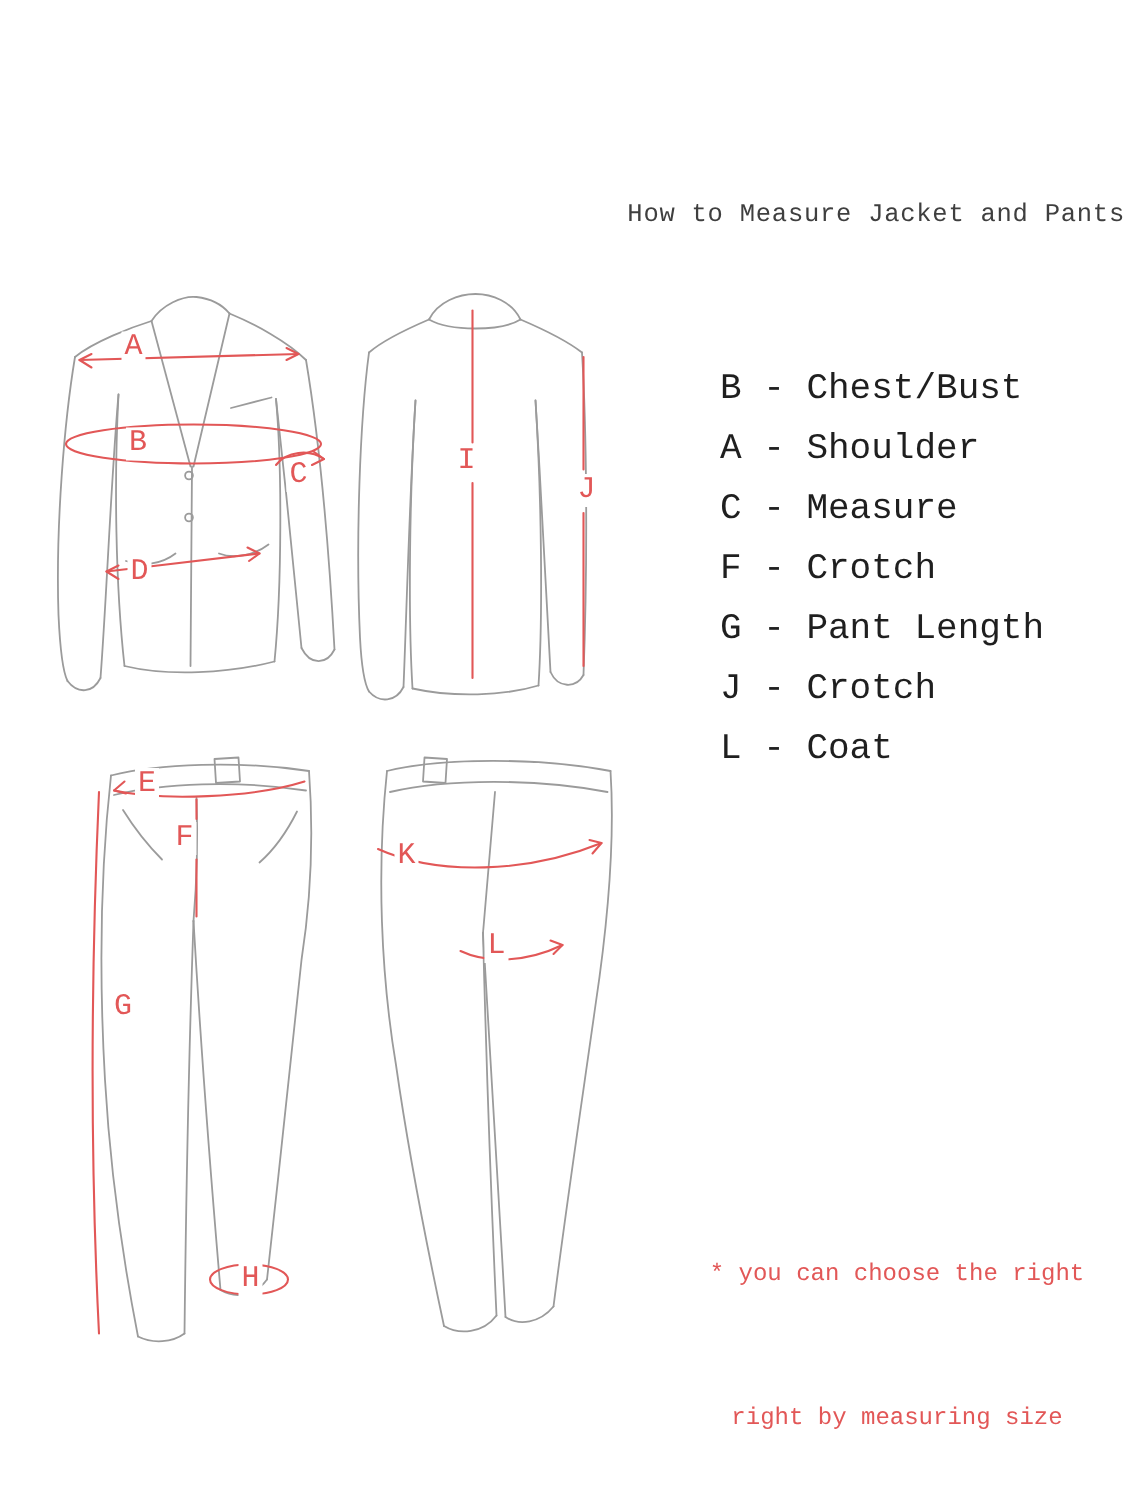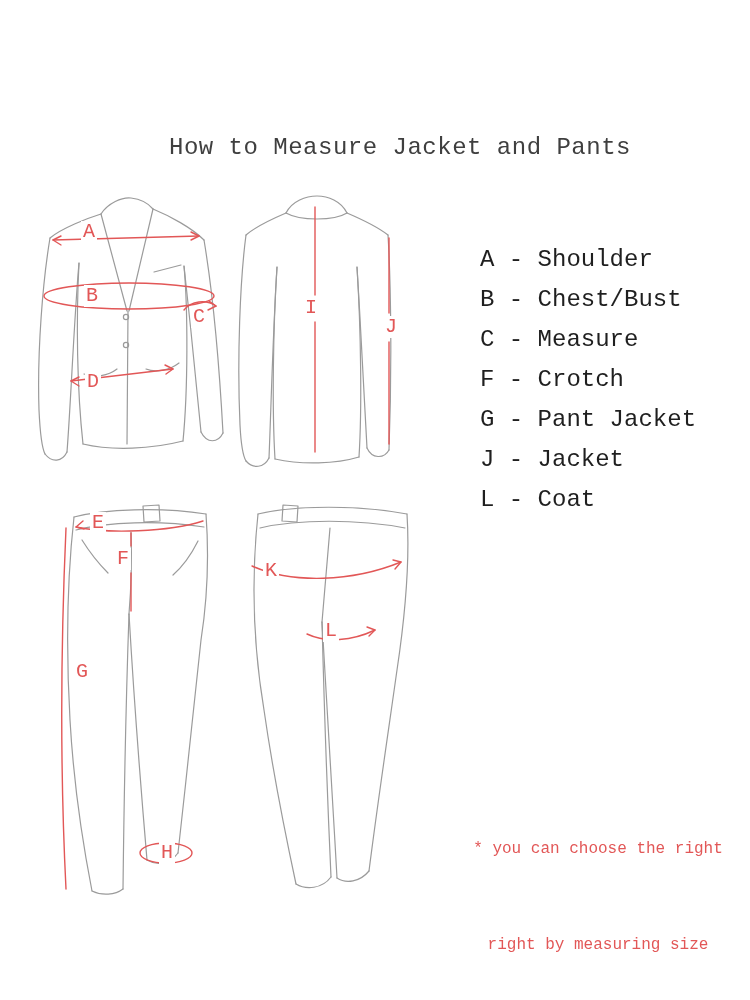--- a/index.html
+++ b/index.html
@@ -4,21 +4,21 @@
 <style>
   * { margin:0; padding:0; box-sizing:border-box; }
   html, body { background:#ffffff; }
   .canvas {
     position:relative; width:750px; height:1000px; overflow:hidden;
     background:var(--bg, #ffffff);
     font-family:"Liberation Mono","DejaVu Sans Mono",monospace;
   }
   .title {
     position:absolute; left:50px; top:134px; width:700px;
-    text-align:center; font-size:24px; letter-spacing:.5px;
+    text-align:right; font-size:17px; letter-spacing:.5px;
     color:var(--title-color, #3f3f3f); white-space:pre;
   }
   .diagram-svg { position:absolute; left:0; top:0; }
   .outline path, .outline circle {
     fill:none; stroke:var(--outline, #9b9b9b);
     stroke-width:1.2; stroke-linecap:round; stroke-linejoin:round;
   }
   .measure path, .measure ellipse {
     fill:none; stroke:var(--measure, #e25757);
     stroke-width:1.4; stroke-linecap:round; stroke-linejoin:round;
@@ -176,26 +176,26 @@
   <span class="marker" style="left:311px;top:308px">I</span>
   <span class="marker" style="left:391px;top:327px">J</span>
   <span class="marker" style="left:98px;top:523px">E</span>
   <span class="marker" style="left:123px;top:559px">F</span>
   <span class="marker" style="left:82px;top:672px">G</span>
   <span class="marker" style="left:167px;top:853px">H</span>
   <span class="marker" style="left:271px;top:571px">K</span>
   <span class="marker" style="left:331px;top:631px">L</span>
 
   <div class="legend">
+    <div class="legend-row">B - Chest/Bust</div>
     <div class="legend-row">A - Shoulder</div>
-    <div class="legend-row">B - Chest/Bust</div>
     <div class="legend-row">C - Measure</div>
     <div class="legend-row">F - Crotch</div>
-    <div class="legend-row">G - Pant Jacket</div>
-    <div class="legend-row">J - Jacket</div>
+    <div class="legend-row">G - Pant Length</div>
+    <div class="legend-row">J - Crotch</div>
     <div class="legend-row">L - Coat</div>
   </div>
 
   <div class="note">
     <div>* you can choose the right</div>
     <div>right by measuring size</div>
   </div>
 
 </div>
 

